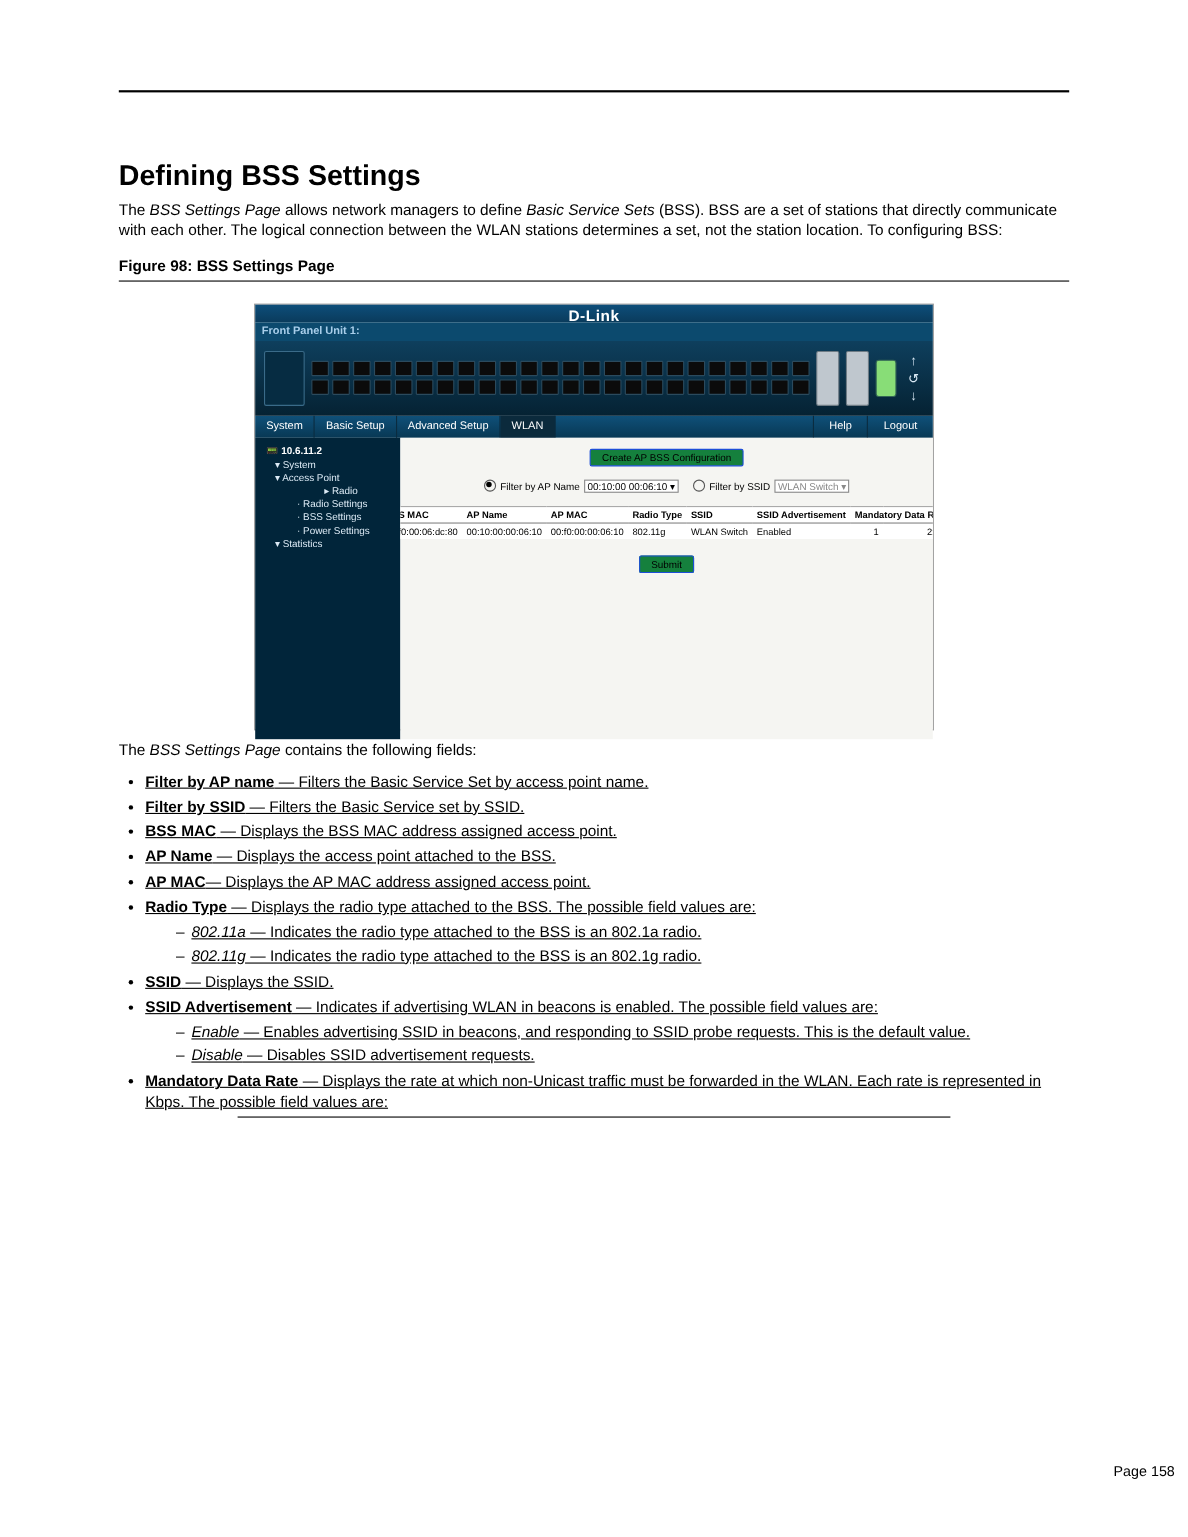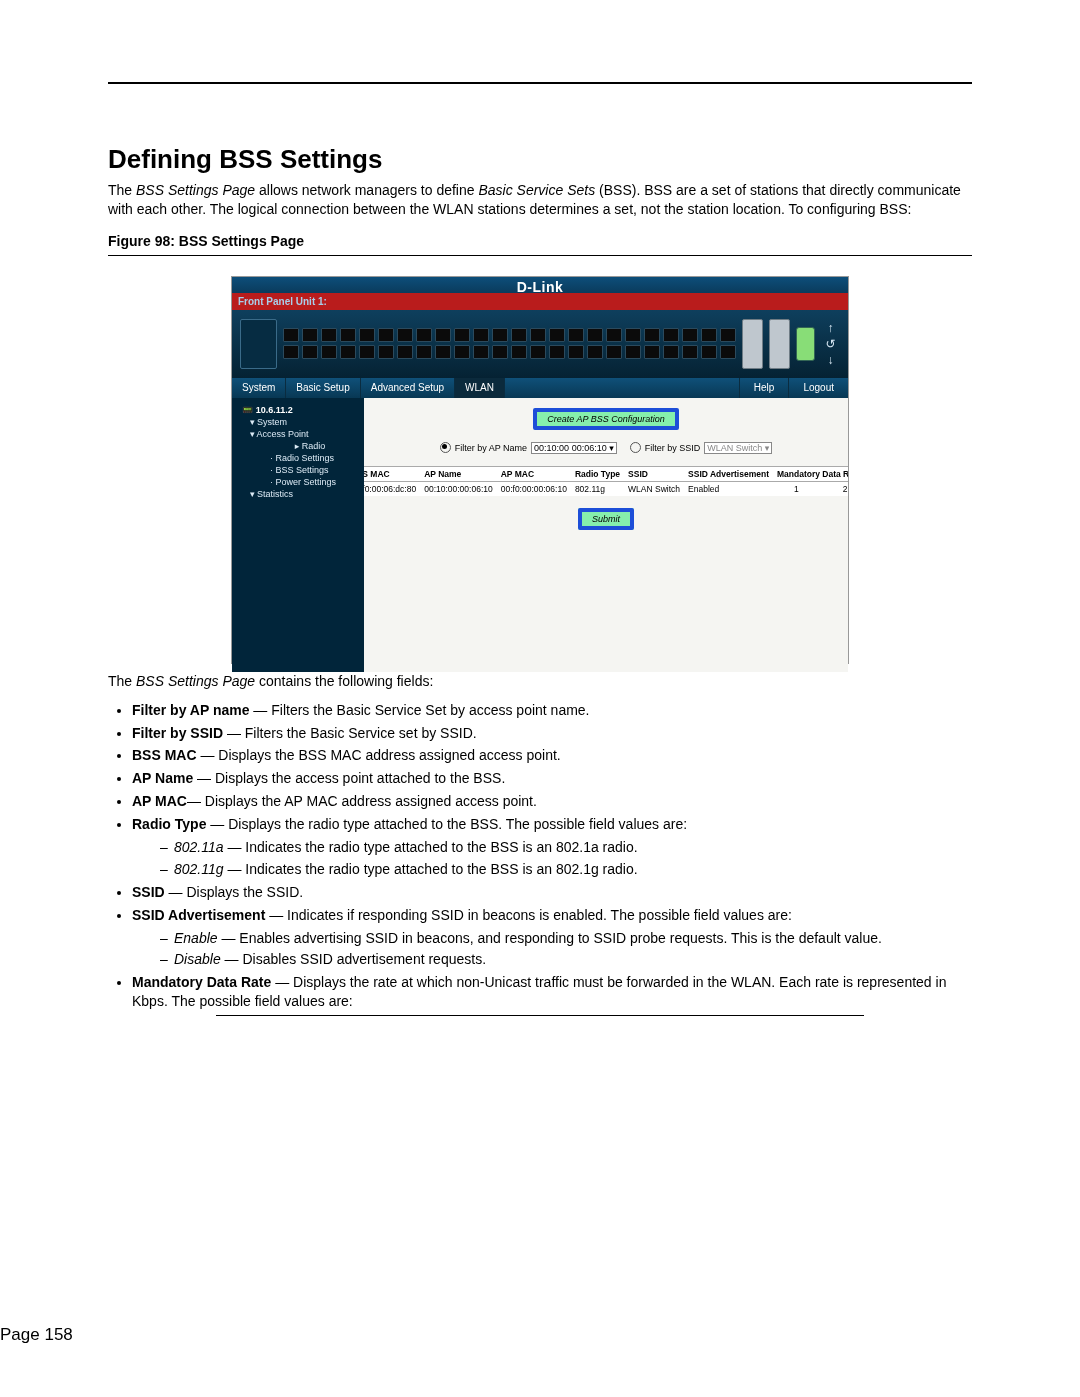--- a/index.html
+++ b/index.html
@@ -43,21 +43,21 @@
     position: relative;
     box-sizing: border-box;
   }
   .shot .brandbar {
     height: 16px;
     background: linear-gradient(#0d4e7a,#0a3b5c);
     color:#fff; text-align:center; font-weight:bold; font-size:14px; line-height:20px;
     letter-spacing: 0.5px;
   }
   .panel-label {
-    background:#b91c1c; color:#a8ceea; font-size:10px; font-weight:bold; padding:3px 6px;
+    background:#0c4a6e; color:#a8ceea; font-size:10px; font-weight:bold; padding:3px 6px;
   }
   .device {
     height: 60px;
     background: linear-gradient(#0e3f5d,#052233);
     padding: 4px 8px;
     display:flex; align-items:center; gap:6px;
     position: relative;
   }
   .device .label-col {
     width: 40px; height: 48px; background:#062c42;
@@ -95,45 +95,44 @@
   .tree .lv2 { padding-left:14px; }
   .tree .lv3 { padding-left:24px;text-align:center; }
   .tree .lv4 { padding-left:34px; }
 
   .content {
     flex:1; background:#f5f5f2; padding:10px 8px; box-sizing:border-box;
     display:flex; flex-direction:column; align-items:center;
     overflow:hidden;
   }
   .btn {
-    font-size:9px; padding:2px 10px; background:#86efac; border:4px solid #1d4ed8;
+    font-size:9px; padding:2px 10px; background:#15803d; border:1px solid #1d4ed8;
     border-radius:2px;
-    font-style:italic;
   }
   .filter-row { margin:12px 0; font-size:9px; display:flex; align-items:center; gap:4px;}
   .sel { font-size:9px; border:1px solid #888; background:#fff; padding:0 2px; }
   .radio { width:9px; height:9px; border:1px solid #555; border-radius:50%; display:inline-block; vertical-align:middle;}
   .radio.on::after{content:"";display:block;width:5px;height:5px;background:#000;border-radius:50%;margin:1px;}
 
   table.data {
     border-collapse:collapse; font-size:8.5px; width:100%;
     background:#fff;
   }
   table.data th { font-weight:bold; padding:2px 4px; text-align:left; white-space:nowrap; border-top:1px solid #aaa; border-bottom:1px solid #aaa;}
   table.data td { padding:2px 4px; text-align:left; white-space:nowrap; }
 
   
-  ul.fields { font-size:14px; margin:6px 0 0 24px; padding:0; }
+  ul.fields { font-size:14px; margin:6px 0 0 24px; padding:0;text-decoration:underline; }
   ul.fields > li { margin-bottom:4px; list-style-type: disc; line-height:1.35;}
   ul.fields ul { margin:4px 0 4px 28px; padding:0; }
   ul.fields ul > li { list-style-type:none; position:relative; padding-left:14px; margin-bottom:3px;}
   ul.fields ul > li::before { content:"\2013"; position:absolute; left:0; }
 
   .footer {
-    position:absolute; left:0; right:0; bottom:52px; text-align:left; font-size:17px;
+    position:absolute; left:0; right:12px; bottom:52px; text-align:right; font-size:13px;
   }
   .footer-line { border:0; border-top:1px solid #000; margin:0 108px 10px 108px;}
 </style>
 </head>
 <body>
 
 <div class="page">
 
   <hr class="hr-thick">
 
@@ -294,21 +293,21 @@
     <li><span class="bold">BSS MAC</span><span> — Displays the BSS MAC address assigned access point.</span></li>
     <li><span class="bold">AP Name</span><span> — Displays the access point attached to the BSS.</span></li>
     <li><span class="bold">AP MAC</span><span>— Displays the AP MAC address assigned access point.</span></li>
     <li><span class="bold">Radio Type</span><span> — Displays the radio type attached to the BSS. The possible field values are:</span>
       <ul>
         <li><span class="italic">802.11a</span><span> — Indicates the radio type attached to the BSS is an 802.1a radio.</span></li>
         <li><span class="italic">802.11g</span><span> — Indicates the radio type attached to the BSS is an 802.1g radio.</span></li>
       </ul>
     </li>
     <li><span class="bold">SSID</span><span> — Displays the SSID.</span></li>
-    <li><span class="bold">SSID Advertisement</span><span> — Indicates if responding SSID in beacons is enabled. The possible field values are:</span>
+    <li><span class="bold">SSID Advertisement</span><span> — Indicates if advertising WLAN in beacons is enabled. The possible field values are:</span>
       <ul>
         <li><span class="italic">Enable</span><span> — Enables advertising SSID in beacons, and responding to SSID probe requests. This is the default value.</span></li>
         <li><span class="italic">Disable</span><span> — Disables SSID advertisement requests.</span></li>
       </ul>
     </li>
     <li><span class="bold">Mandatory Data Rate</span><span> — Displays the rate at which non-Unicast traffic must be forwarded in the WLAN. Each rate is represented in Kbps. The possible field values are:</span></li>
   </ul>
 
   <hr class="footer-line">
   <div class="footer">Page 158</div>

